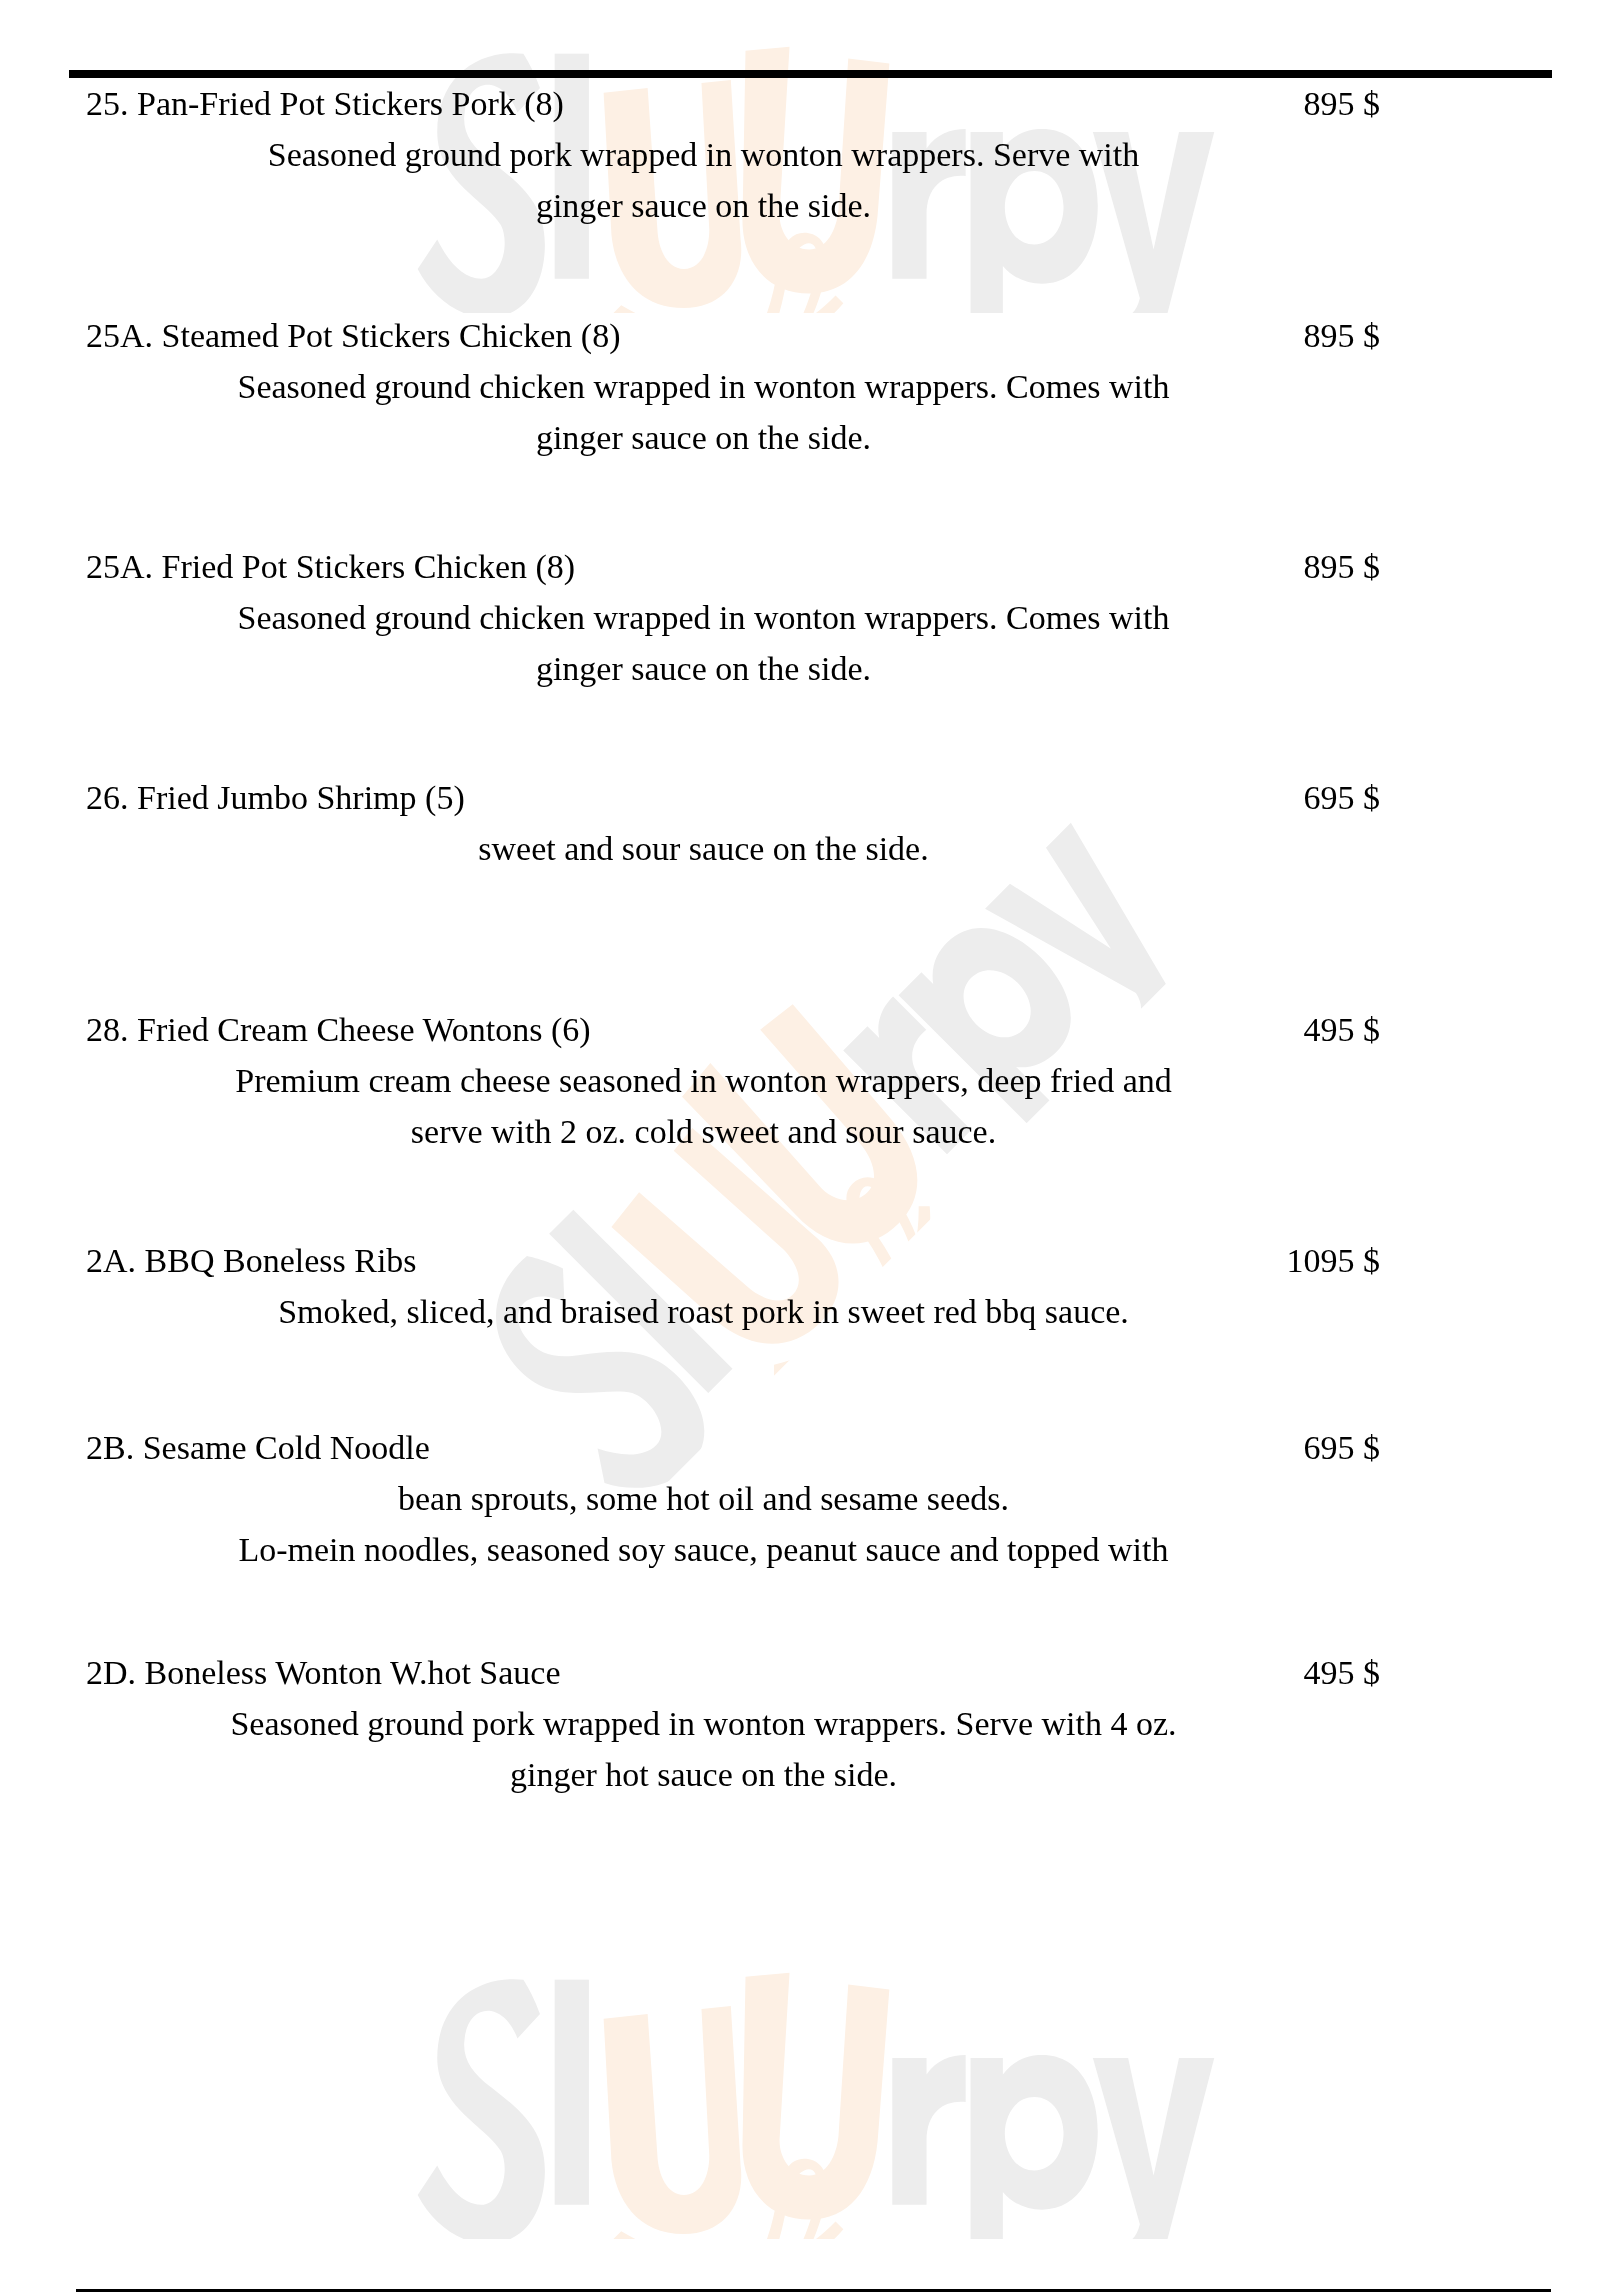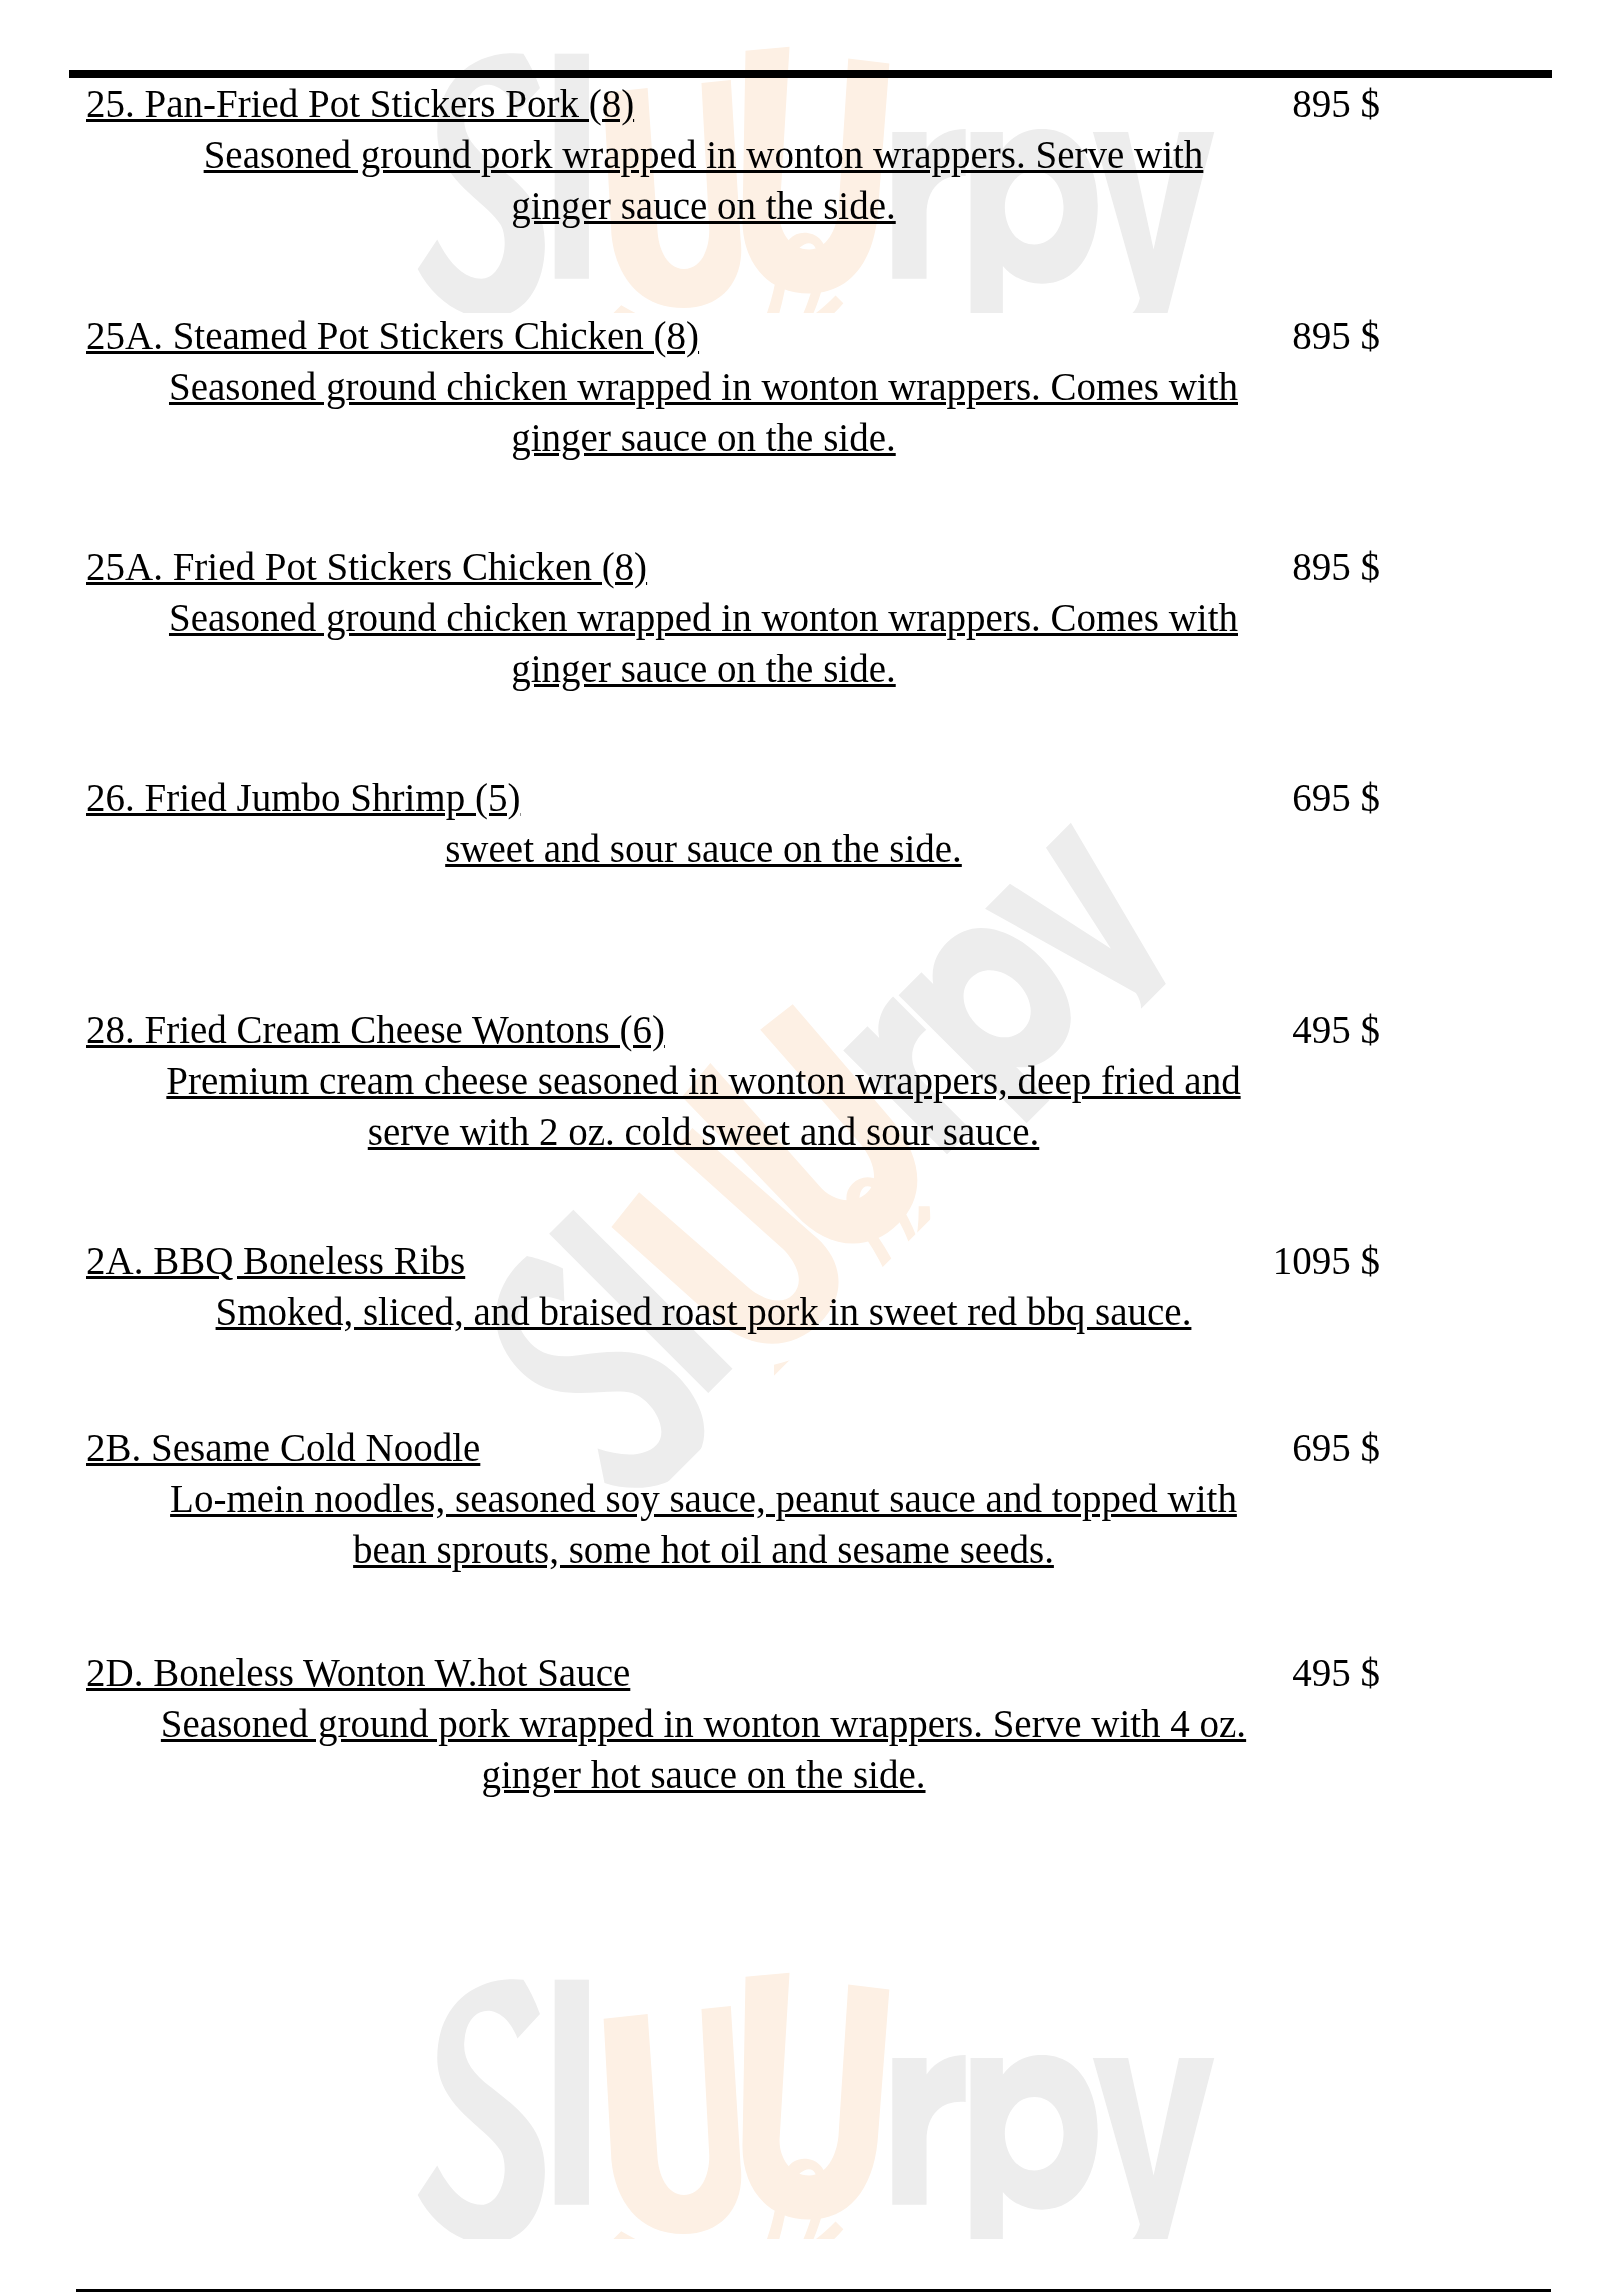--- a/index.html
+++ b/index.html
@@ -6,21 +6,21 @@
     body { width: 1621px; height: 2293px; position: relative; overflow: hidden;
            font-family: "Liberation Serif", "DejaVu Serif", serif; color: #000; }
     .wm { position: absolute; width: 814px; height: 274px; z-index: 0; pointer-events: none; }
     .wm svg { width: 100%; height: 100%; display: block; }
     .wm-top { left: 407px; top: 39px; }
     .wm-mid { left: 412px; top: 1000px; transform: rotate(-45deg); transform-origin: 407px 137px; }
     .wm-bot { left: 407px; top: 1965px; }
     .rule-top { position: absolute; left: 69px; top: 70px; width: 1483px; height: 7.8px; background: #000; z-index: 2; }
     .rule-bot { position: absolute; left: 76px; top: 2289px; width: 1475px; height: 2.9px; background: #000; z-index: 2; }
     .menu { position: absolute; left: 0; top: 0; width: 1621px; z-index: 3; }
-    .item { position: absolute; left: 86px; width: 1296px; font-size: 39px; line-height: 51px; text-decoration: underline; }
+    .item { position: absolute; left: 86px; width: 1296px; font-size: 34px; line-height: 51px; }
     .item .title { display: block; white-space: nowrap; }
     .item .price { position: absolute; right: 2px; top: 0; white-space: nowrap; text-align: center; }
     .item .desc { display: block; width: 1235px; }
     .item .desc span { display: block; white-space: nowrap; text-align: center; }
   </style>
 </head>
 <body>
 
 <div class="wm wm-top">
   <svg viewBox="0 0 830 280">
@@ -126,22 +126,22 @@
     <span class="price">1095 $</span>
     <div class="desc">
       <span>Smoked, sliced, and braised roast pork in sweet red bbq sauce.</span>
     </div>
   </div>
 
   <div class="item" style="top:1422px">
     <span class="title">2B. Sesame Cold Noodle</span>
     <span class="price">695 $</span>
     <div class="desc">
+      <span>bean sprouts, some hot oil and sesame seeds.</span>
       <span>Lo-mein noodles, seasoned soy sauce, peanut sauce and topped with</span>
-      <span>bean sprouts, some hot oil and sesame seeds.</span>
     </div>
   </div>
 
   <div class="item" style="top:1647px">
     <span class="title">2D. Boneless Wonton W.hot Sauce</span>
     <span class="price">495 $</span>
     <div class="desc">
       <span>Seasoned ground pork wrapped in wonton wrappers. Serve with 4 oz.</span>
       <span>ginger hot sauce on the side.</span>
     </div>

